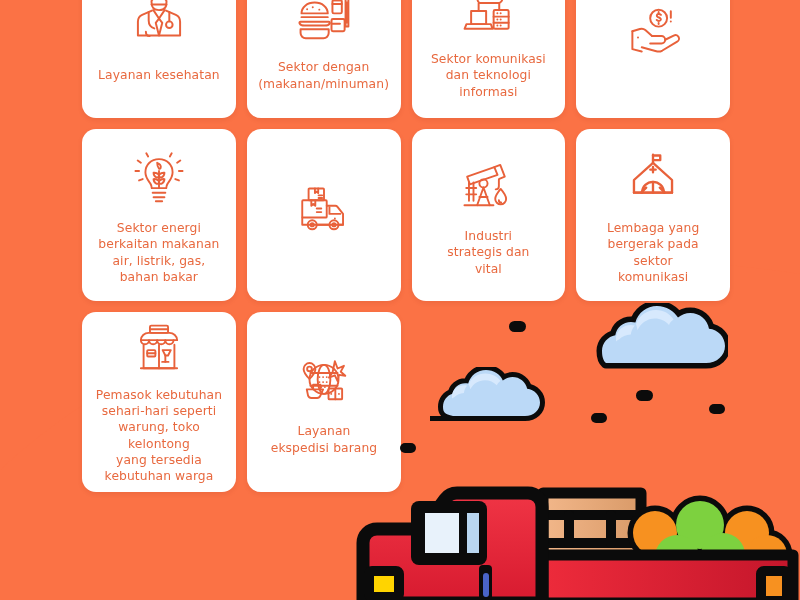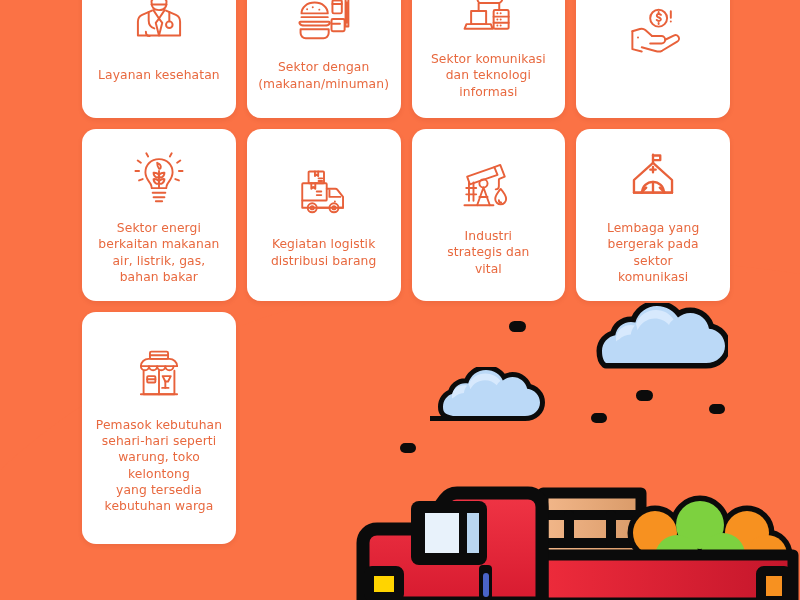--- a/index.html
+++ b/index.html
@@ -46,21 +46,21 @@
     width: 154px;
     display: flex;
     flex-direction: column;
     align-items: center;
     justify-content: flex-start;
     padding: 14px 8px 12px 8px;
     box-shadow: 0 2px 5px rgba(120,30,0,0.10);
   }
   .row-1 .card { height: 160px; justify-content: center; }
   .row-2 .card { height: 172px; justify-content: center; }
-  .row-3 .card { height: 232px; justify-content: center; }
+  .row-3 .card { height: 180px; justify-content: center; }
   .card-icon {
     width: 74px; height: 66px;
     display: flex; align-items: center; justify-content: center;
     margin-bottom: 7px;
   }
   .card-icon svg { display: block; }
   .card-label {
     color: #E8693F;
     font-size: 12.3px;
     line-height: 16.2px;
@@ -201,22 +201,20 @@
             <path d="M35 24h9.5c1 0 1.8.4 2.4 1.2L53 33v12H8v-8"></path>
             <path d="M38 25.5v7.5h12"></path>
             <circle cx="19" cy="45" r="5"></circle>
             <circle cx="19" cy="45" r="1.8"></circle>
             <circle cx="43" cy="45" r="5"></circle>
             <circle cx="43" cy="45" r="1.8"></circle>
             <path d="M24 45h14M48 45h5"></path>
             <path d="M44 38h.01"></path>
           </svg>
         </div>
-        <div class="card-label">Kegiatan logistik
-distribusi barang</div>
       </div>
 
       <div class="card">
         <div class="card-icon">
           <svg viewBox="0 0 64 64" width="64" height="58" fill="none" stroke="#E8613A" stroke-width="2.1" stroke-linecap="round" stroke-linejoin="round">
             <path d="M9 19.5l30-10.5 3.5 8.5L12 28z"></path>
             <path d="M39 9l6.5-2.5 5 13-6 2.5"></path>
             <path d="M44 22.5v7.5c0 2-1.5 3.5-3.5 3.5"></path>
             <path d="M11 26v20M16 26v20"></path>
             <path d="M8 32h11M8 39h11"></path>
@@ -274,20 +272,40 @@
             <path d="M35.5 44h7"></path>
           </svg>
         </div>
         <div class="card-label">Pemasok kebutuhan
 sehari-hari seperti
 warung, toko kelontong
 yang tersedia
 kebutuhan warga</div>
       </div>
 
+      <div class="card">
+        <div class="card-icon">
+          <svg viewBox="0 0 64 64" width="64" height="58" fill="none" stroke="#E8613A" stroke-width="2.1" stroke-linecap="round" stroke-linejoin="round">
+            <circle cx="32" cy="28" r="16"></circle>
+            <ellipse cx="32" cy="28" rx="7" ry="16"></ellipse>
+            <path d="M17 21h30M17 35h30"></path>
+            <path d="M27 25.5h.01M31 25.5h.01M35 25.5h.01M27 31h.01M31 31h.01M35 31h.01M29 36.5h.01M33 36.5h.01"></path>
+            <path d="M16 10c-3.5 0-6.5 3-6.5 6.5 0 4.5 6.5 11 6.5 11s6.5-6.5 6.5-11C22.5 13 19.5 10 16 10z"></path>
+            <circle cx="16" cy="16.5" r="2.6"></circle>
+            <path d="M44 8l3 8 7-3-3.5 6.5 5 4.5-7-1-1.5 7-3-6.5-6.5 2.5 4-6z"></path>
+            <path d="M13 39h18l-3 7c-.6 1.5-2 2.5-3.6 2.5H18c-1.7 0-3-1-3.6-2.5z"></path>
+            <path d="M20 39v-5h8v5"></path>
+            <rect x="37" y="38" width="15" height="12" rx="1"></rect>
+            <path d="M44.5 38v12"></path>
+            <path d="M40 44h.01M48.5 44h.01"></path>
+          </svg>
+        </div>
+        <div class="card-label">Layanan
+ekspedisi barang</div>
+      </div>
 
     </div>
 
   </div>
 
   <div class="cloud" style="left:570px; top:303px;">
     <svg width="158" height="66" viewBox="0 0 158 66">
       <path d="M36 60h100c11 0 19-7.5 19-17 0-9-7-16.5-16-17.3-1.5-9-9.4-15.7-18.7-15.7-4.7 0-9 1.7-12.3 4.6C104.5 8.6 96.3 3 87 3c-10.4 0-19.2 7-21.6 16.5-1.4-.4-2.9-.6-4.4-.6-8 0-14.6 5.8-15.7 13.4C38 33.6 32 40 32 47.8 32 54.4 33.6 58 36 60z" fill="#BBD9F7" stroke="#0B0B0B" stroke-width="11" stroke-linejoin="round" stroke-linecap="round"></path>
       <path d="M36 60h100c11 0 19-7.5 19-17 0-9-7-16.5-16-17.3-1.5-9-9.4-15.7-18.7-15.7-4.7 0-9 1.7-12.3 4.6C104.5 8.6 96.3 3 87 3c-10.4 0-19.2 7-21.6 16.5-1.4-.4-2.9-.6-4.4-.6-8 0-14.6 5.8-15.7 13.4C38 33.6 32 40 32 47.8 32 54.4 33.6 58 36 60z" fill="#BBD9F7"></path>
       <path d="M66 21c3-8.5 11-14 20-14 7.5 0 14 3.8 17.6 9.6-2.5 1.4-3.8 3.4-4.6 5.4-3.5-4-8.6-6.4-14-6.4-7.8 0-14.6 4.8-17.4 11.6-.7-2.2-.9-4.4-1.6-6.2z" fill="#D7E9FD"></path>

